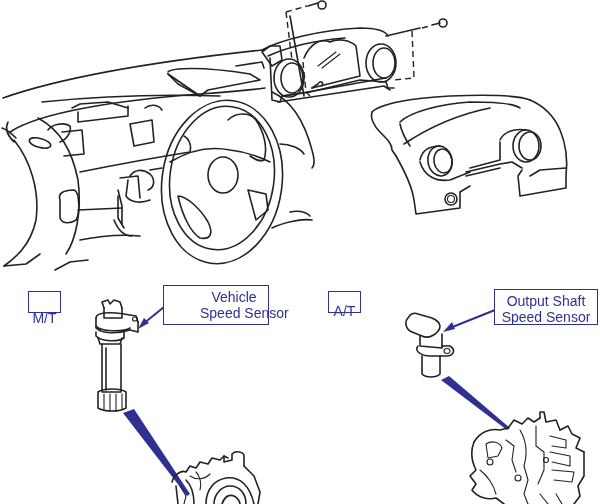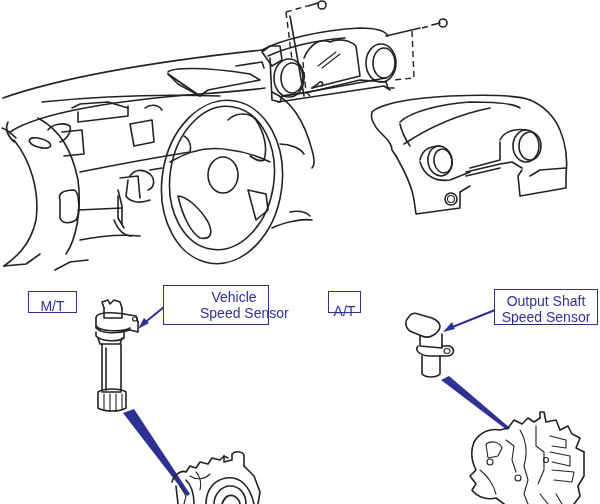--- a/index.html
+++ b/index.html
@@ -11,21 +11,21 @@
       color: #2e3192;
       background: #ffffff;
       font-family: "Liberation Sans", sans-serif;
       font-size: 14px;
       line-height: 16px;
       text-align: center;
       box-sizing: border-box;
       white-space: nowrap;
     }
     .lbl span { display: block; }
-    #lbl-mt { left: 28px; top: 291px; width: 49px; height: 22px; padding-top: 6px; }
+    #lbl-mt { left: 28px; top: 291px; width: 33px; height: 22px; padding-top: 18px; }
     #lbl-at { left: 328px; top: 291px; width: 33px; height: 22px; padding-top: 11px; }
     #lbl-vss { left: 163px; top: 285px; width: 106px; height: 40px; padding-top: 3px; padding-left: 36px; }
     #lbl-oss { left: 494px; top: 289px; width: 104px; height: 36px; padding-top: 3px; }
     svg .ink { fill: none; stroke: #222; stroke-width: 1.6; stroke-linecap: round; stroke-linejoin: round; }
     svg .thin { fill: none; stroke: #222; stroke-width: 1.1; stroke-linecap: round; stroke-linejoin: round; }
     svg .dash { fill: none; stroke: #222; stroke-width: 1.4; stroke-dasharray: 6 4; }
     svg .blue { fill: #2e3192; stroke: none; }
     svg .bluel { fill: none; stroke: #2e3192; stroke-width: 2; }
   </style>
 </head>

